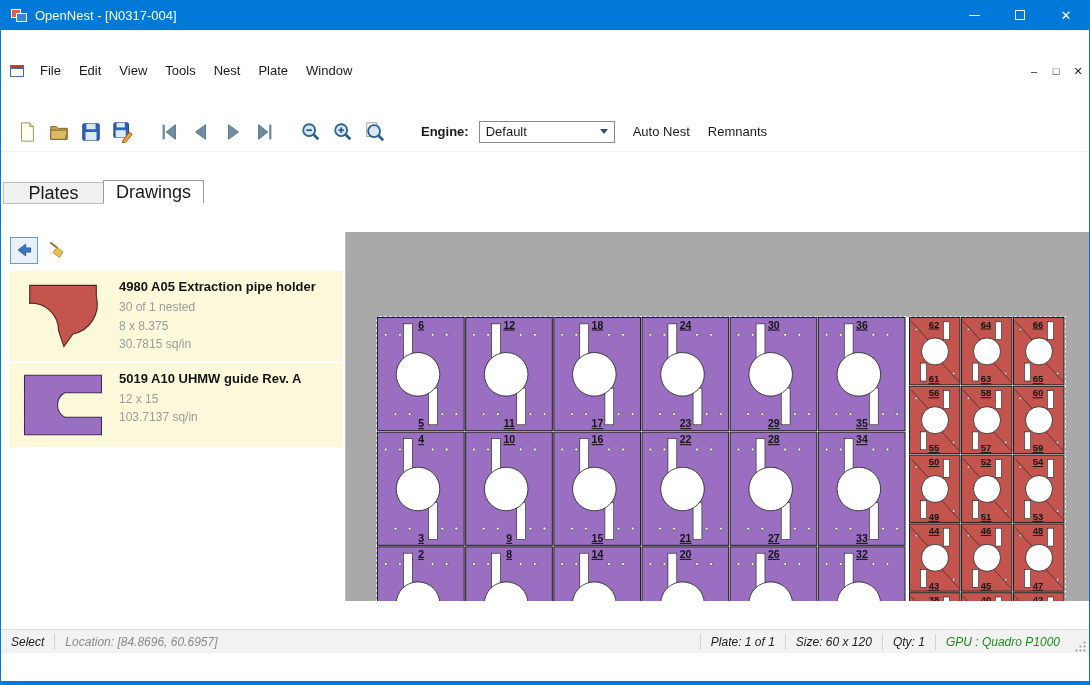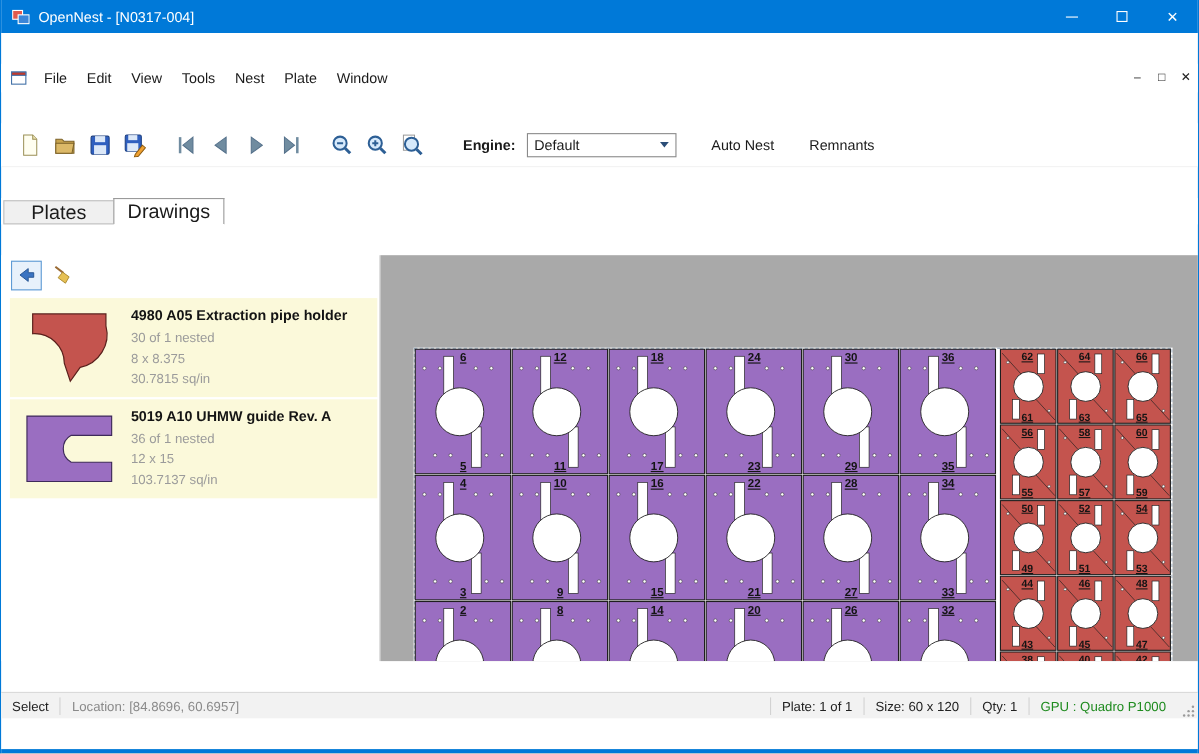--- a/index.html
+++ b/index.html
@@ -22,21 +22,21 @@
   .menubar .spacer{flex:1;}
   .mdi-btn{width:22px;text-align:center;font-size:11px;color:#222;line-height:26px;}
 
   
   .toolbar{flex:0 0 40px;background:#fff;display:flex;align-items:center;padding-left:10px;border-bottom:1px solid #f2f2f2;}
   .tb-btn{width:32px;height:32px;display:flex;align-items:center;justify-content:center;}
   .tb-group{display:flex;align-items:center;margin-right:14px;}
   .engine-label{font-weight:bold;margin-left:16px;}
   .combo{margin-left:10px;width:136px;height:22px;border:1px solid #8a8a8a;background:#fff;display:flex;align-items:center;padding:0 6px;}
   .combo-arrow{margin-left:auto;width:0;height:0;border-left:4px solid transparent;border-right:4px solid transparent;border-top:5px solid #2b4d77;}
-  .tb-text-btn{margin-left:32px;font-size:13px;}
+  .tb-text-btn{margin-left:18px;font-size:13px;}
 
   
   .tabrow{flex:0 0 24px;background:#fff;display:flex;align-items:flex-end;padding-left:2px;}
   .tab{min-width:101px;text-align:center;font-size:18px;line-height:21px;height:22px;background:#f0f0f0;border:1px solid #bfbfbf;margin-right:-1px;}
   .tab.active{background:#fff;border:1px solid #9a9a9a;border-bottom:1px solid #fff;height:24px;line-height:23px;z-index:2;}
 
   
   .content{flex:1;display:flex;min-height:0;}
   .sidebar{flex:0 0 345px;background:#fff;border-right:1px solid #c0c0c0;display:flex;flex-direction:column;}
   .side-toolbar{height:36px;display:flex;align-items:center;gap:5px;padding-left:9px;}
@@ -47,21 +47,21 @@
   .thumb{flex:0 0 96px;display:flex;align-items:center;justify-content:center;}
   .meta{padding-left:8px;padding-top:1px;}
   .part-title{font-weight:bold;font-size:13px;color:#141414;margin-bottom:4px;}
   .part-sub{font-size:12px;color:#9b9b9b;line-height:1.55;}
 
   .canvas{flex:1;background:#a9a9a9;position:relative;overflow:hidden;}
   #plate-svg{position:absolute;left:30px;top:84px;background:#fff;}
 
   
   .statusbar{flex:0 0 24px;background:#f2f2f2;border-top:1px solid #dadada;display:flex;align-items:center;font-size:12px;color:#222;}
-  .sb-cell{padding:0 10px;white-space:nowrap;}
+  .sb-cell{padding:0 10px;white-space:nowrap;font-style:italic;}
   .sb-gray{color:#8a8a8a;}
   .sb-sep{width:1px;height:16px;background:#d2d2d2;}
   .sb-flex{flex:1;}
   .sb-gpu{color:#1f8b1f;}
   .resize-grip{margin:0 2px 0 4px;display:flex;align-self:flex-end;}
   .bottom-edge{flex:0 0 4px;background:#0079d8;}
 </style>
 </head>
 <body>
 
@@ -226,21 +226,20 @@
           </div>
         </div>
         <div class="part-item">
           <div class="thumb">
             <svg width="90" height="70" viewBox="0 0 100 80">
               <path d="M6 6 H94 V26 H52 A16 16 0 0 0 52 54 H94 V74 H6 Z" stroke="#3e2a5a" stroke-width="1.2" fill="#9a6ec1"></path>
             </svg>
           </div>
           <div class="meta">
             <div class="part-title">5019 A10 UHMW guide Rev. A</div>
-            <div class="part-sub">36 of 1 nested</div>
             <div class="part-sub">12 x 15</div>
             <div class="part-sub">103.7137 sq/in</div>
           </div>
         </div>
       </div>
     </div>
 
     <div class="canvas">
       <svg id="plate-svg" width="690" height="346" viewBox="0 0 690 346">
           <rect x="0.5" y="0.5" width="689" height="345" fill="#ffffff" stroke="#90a4b8" stroke-width="1" stroke-dasharray="3 2"></rect>

